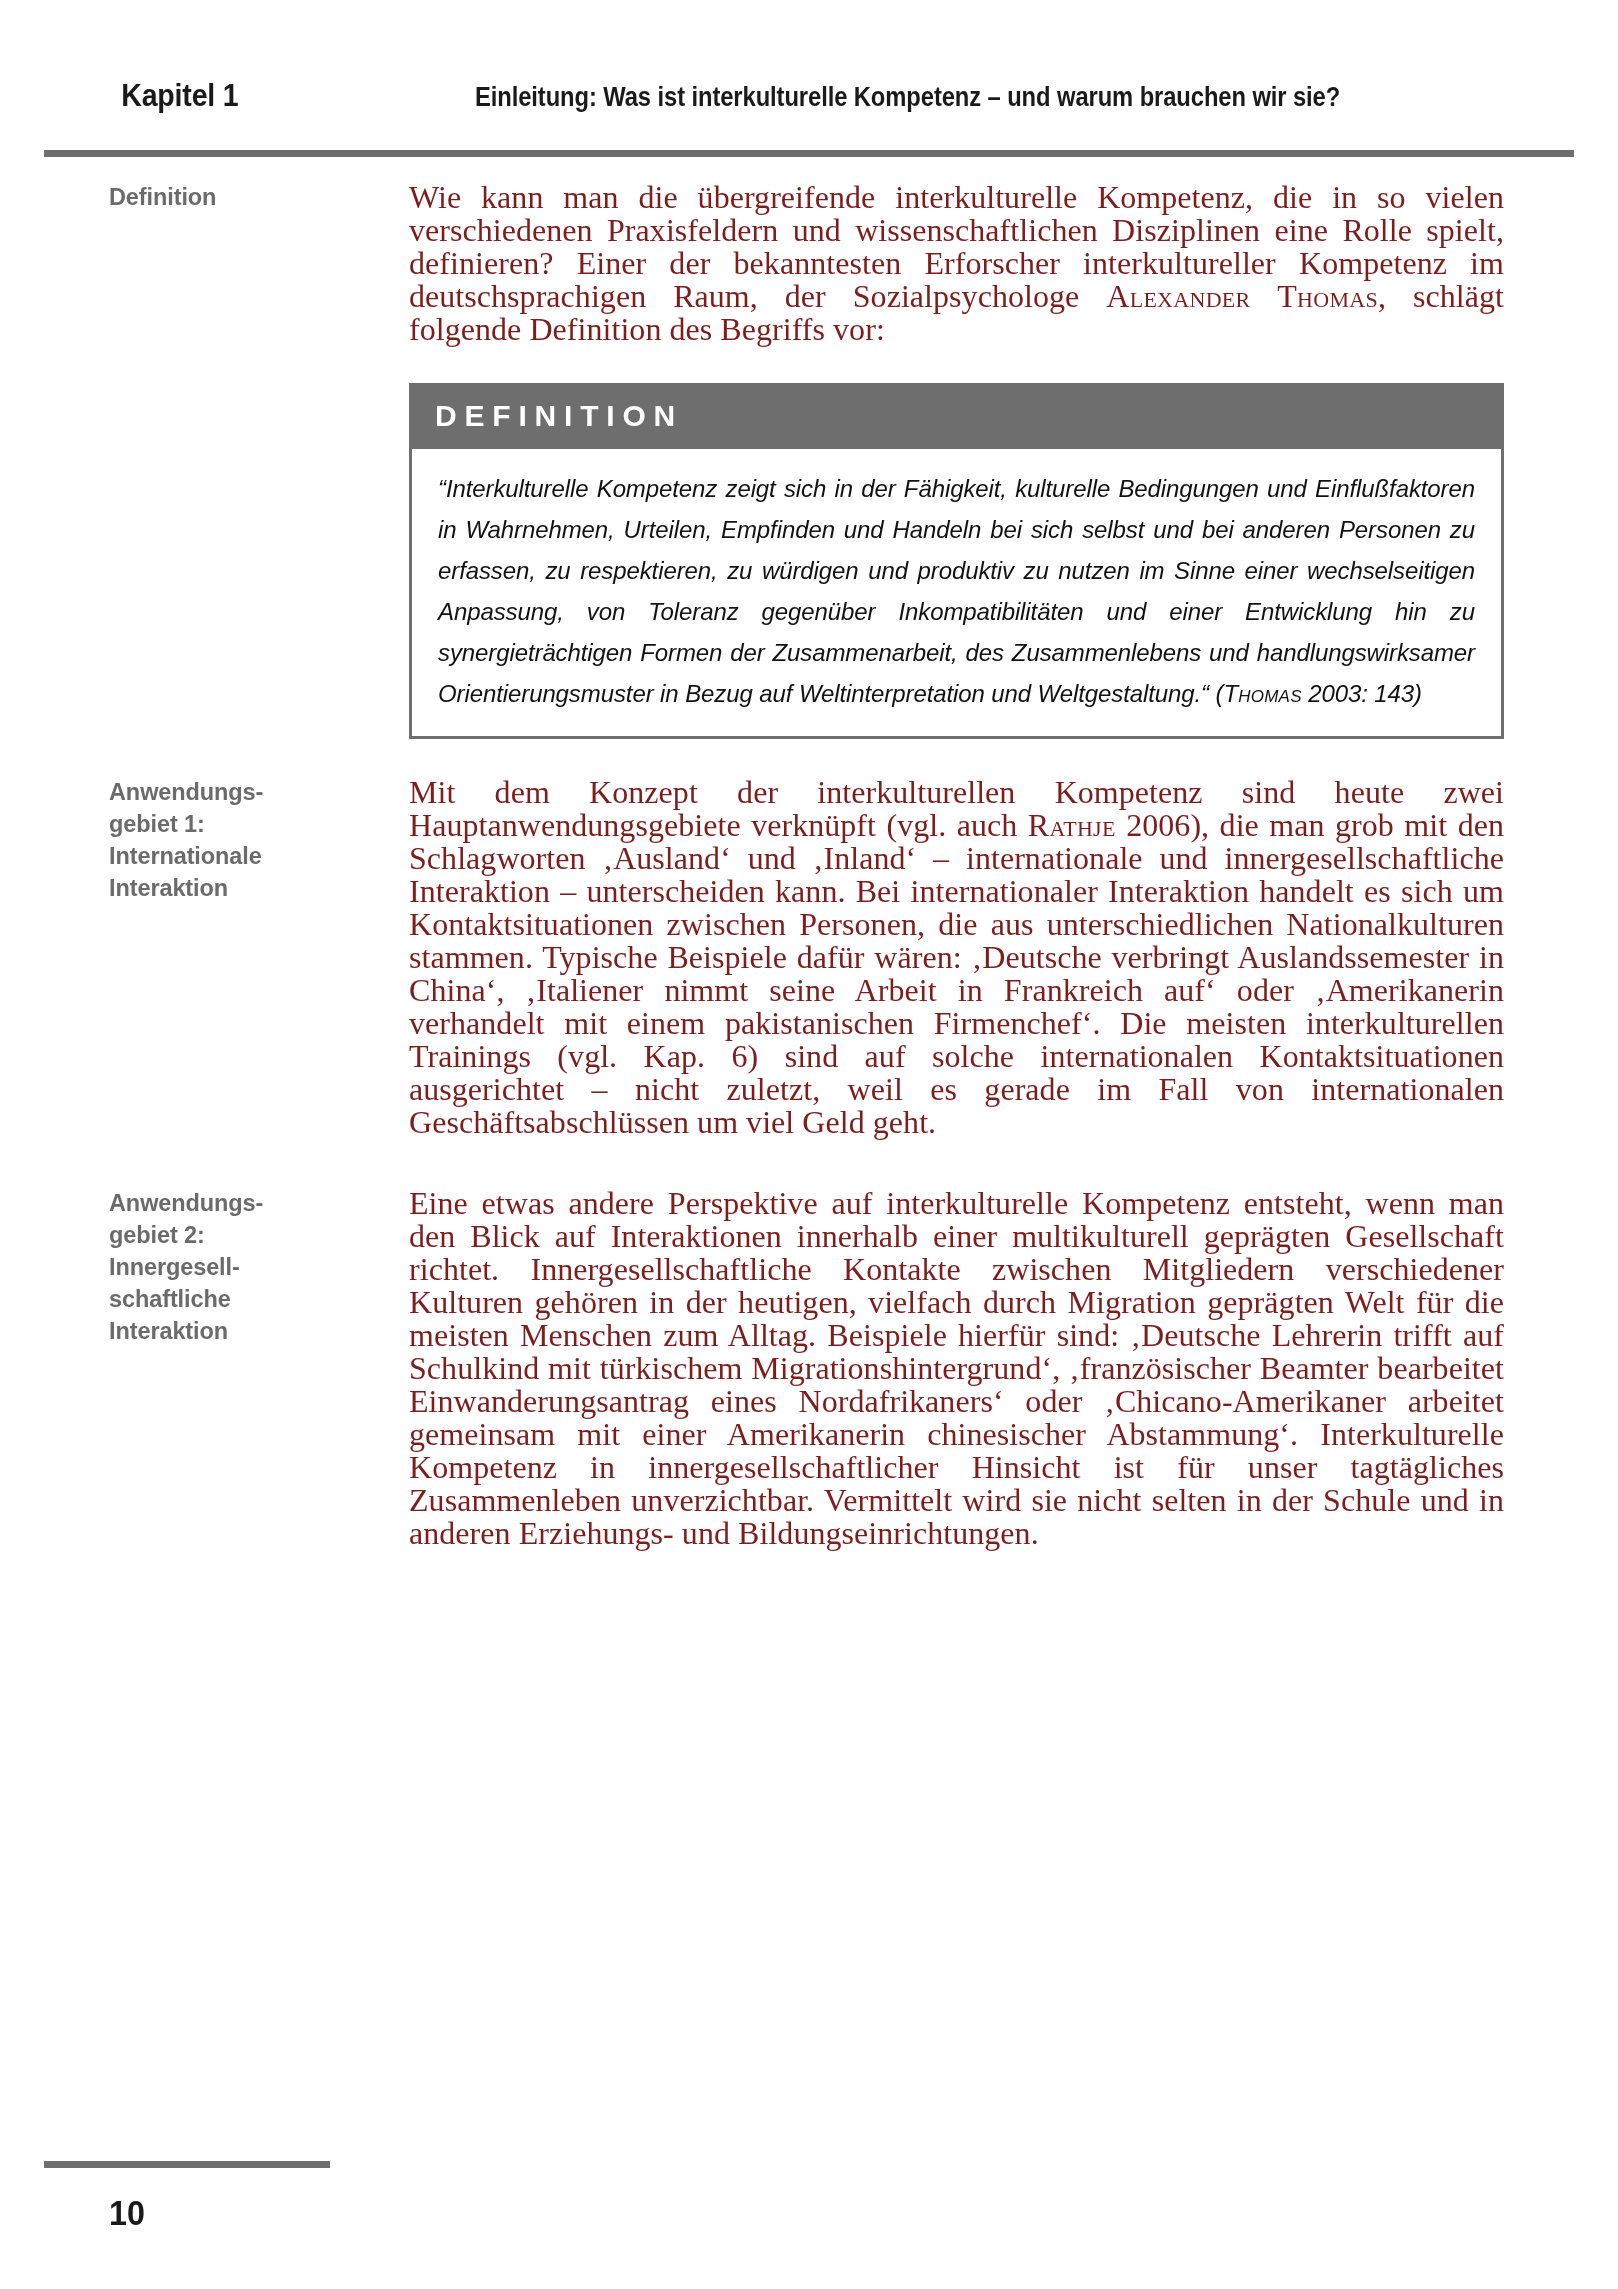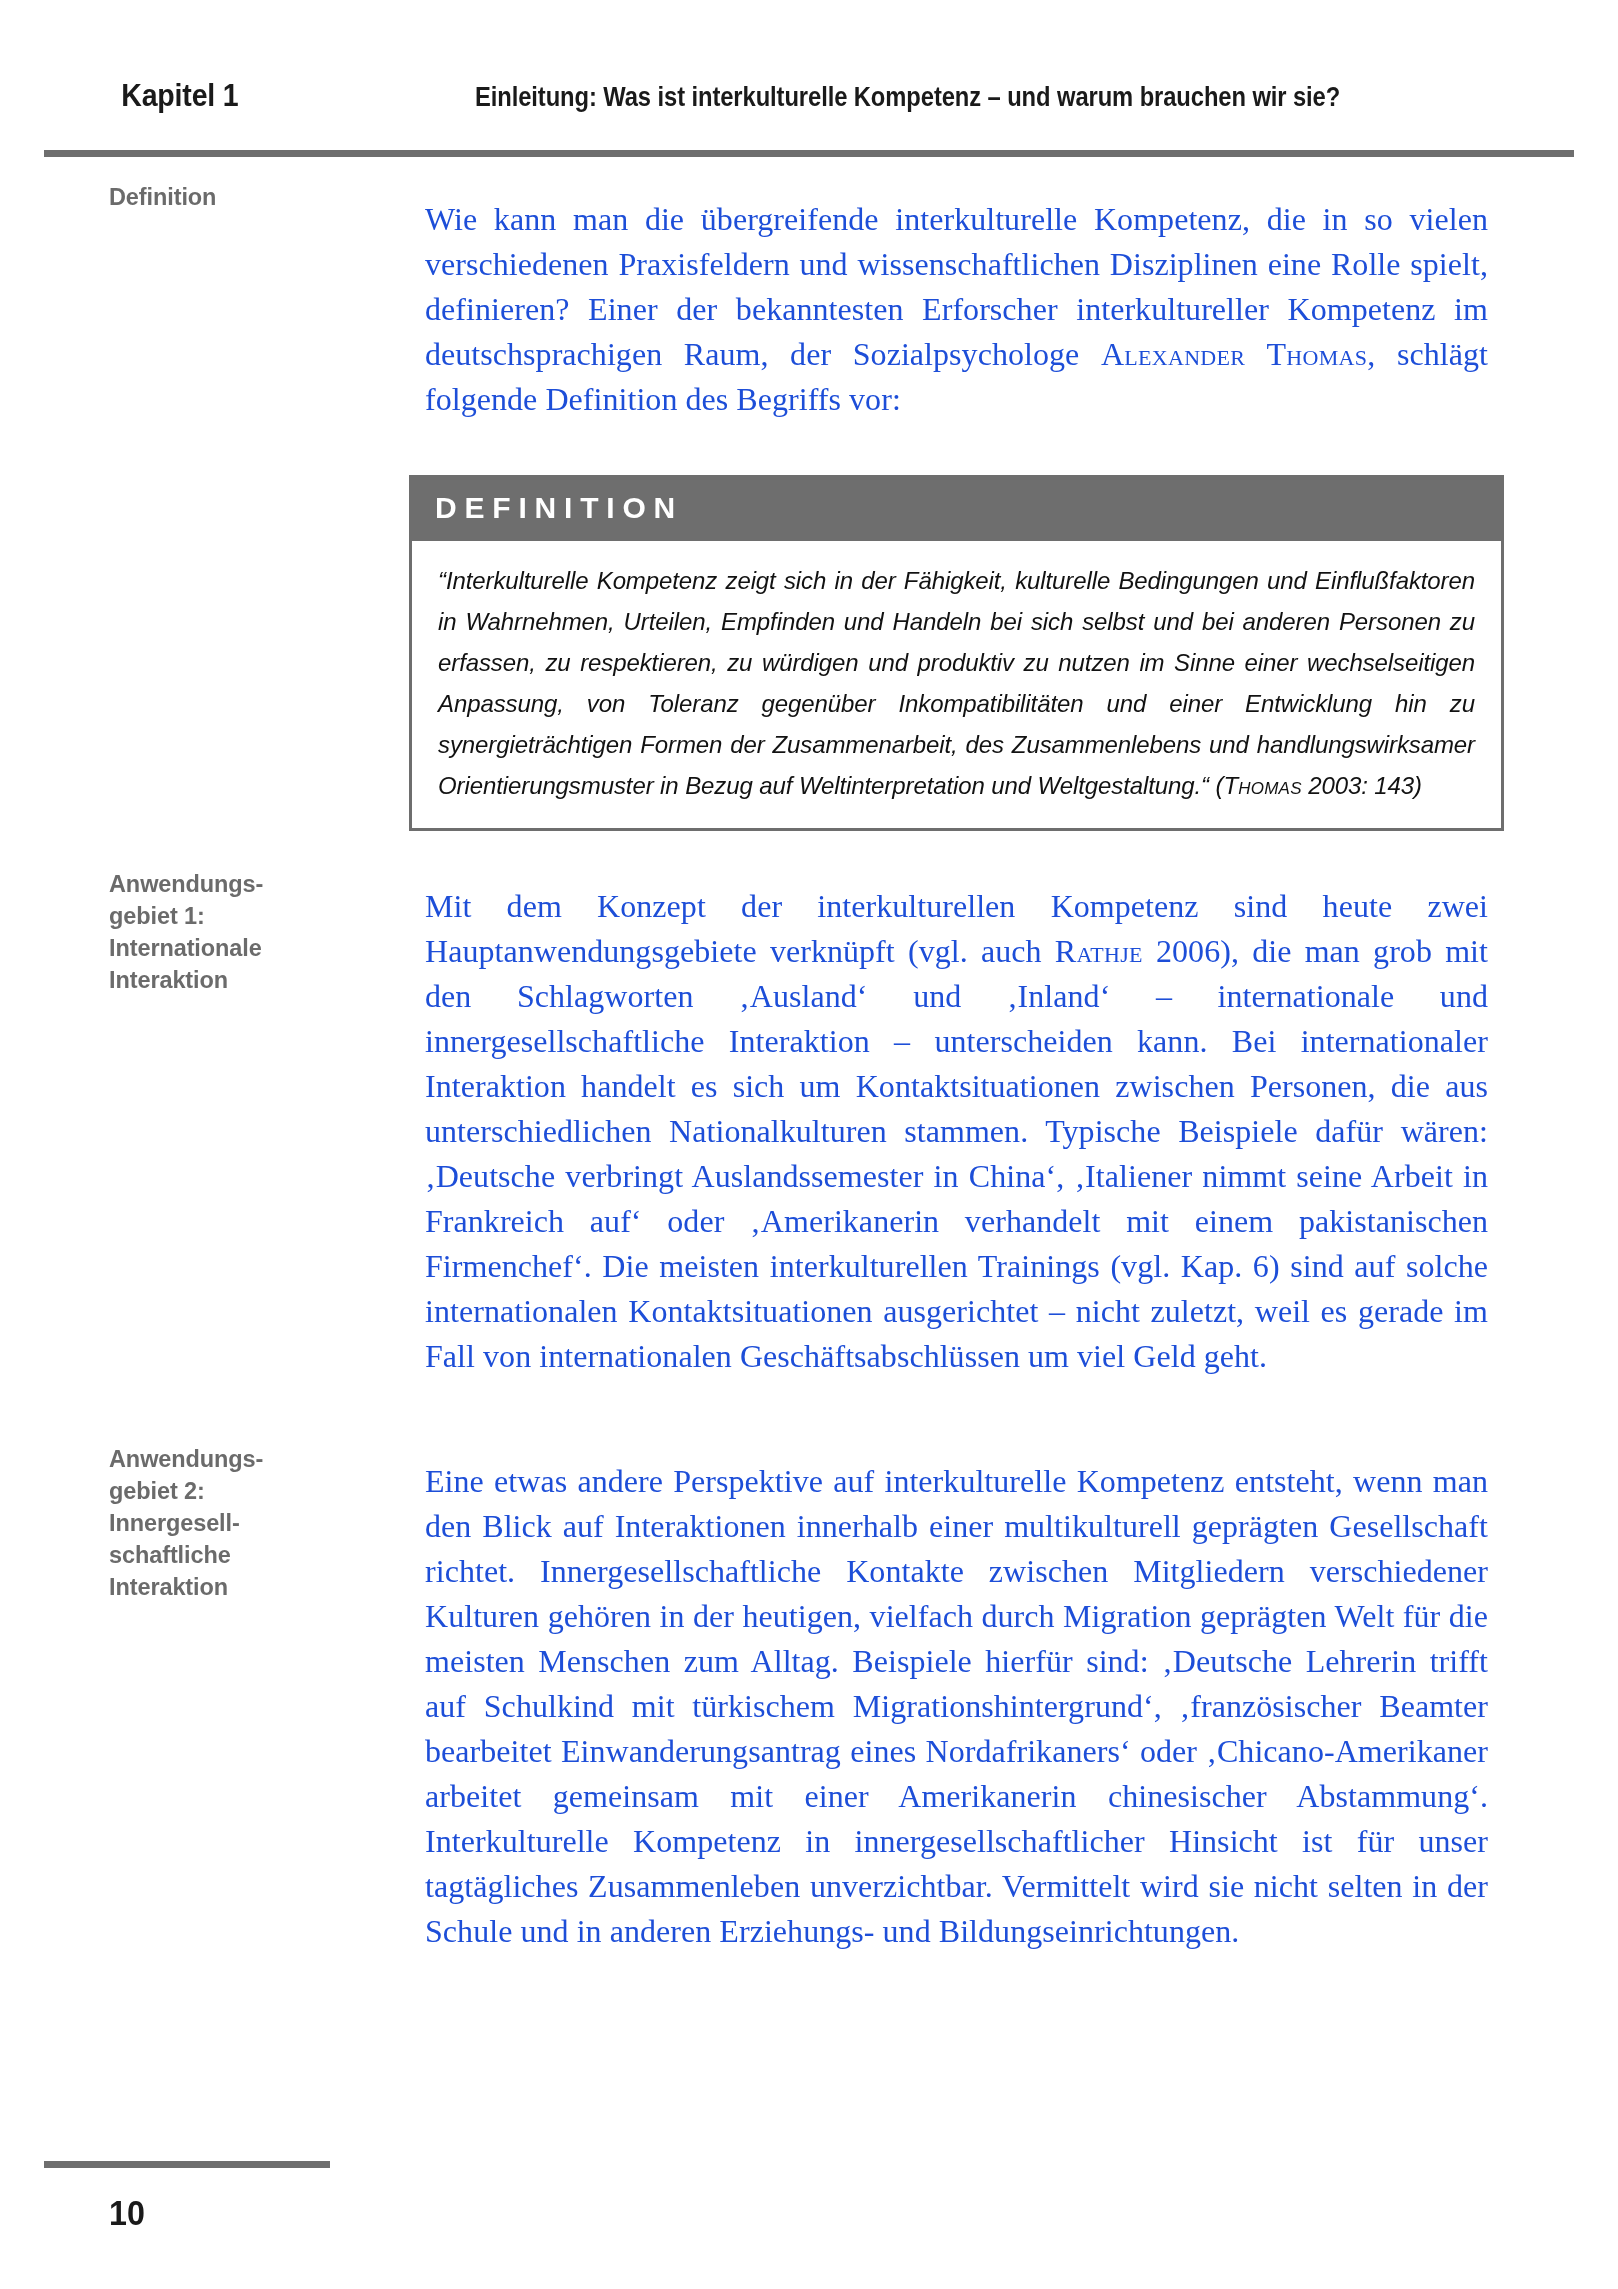--- a/index.html
+++ b/index.html
@@ -91,24 +91,24 @@
     color: #6b6b6b;
     letter-spacing: -0.1px;
   }
 
   .bodycol {
     margin-left: 409px;
     width: 1095px;
   }
 
   p.body {
-    margin: 16px;
+    margin: 0;
     font-size: 32px;
-    line-height: 45px;
-    color: #1d4ed8;
+    line-height: 33px;
+    color: #7f1d1d;
     text-align: justify;
     text-justify: inter-word;
     hyphens: manual;
     letter-spacing: 0.05px;
   }
 
   .sc {
     font-variant: small-caps;
     font-size: 32px;
     letter-spacing: 0.3px;

